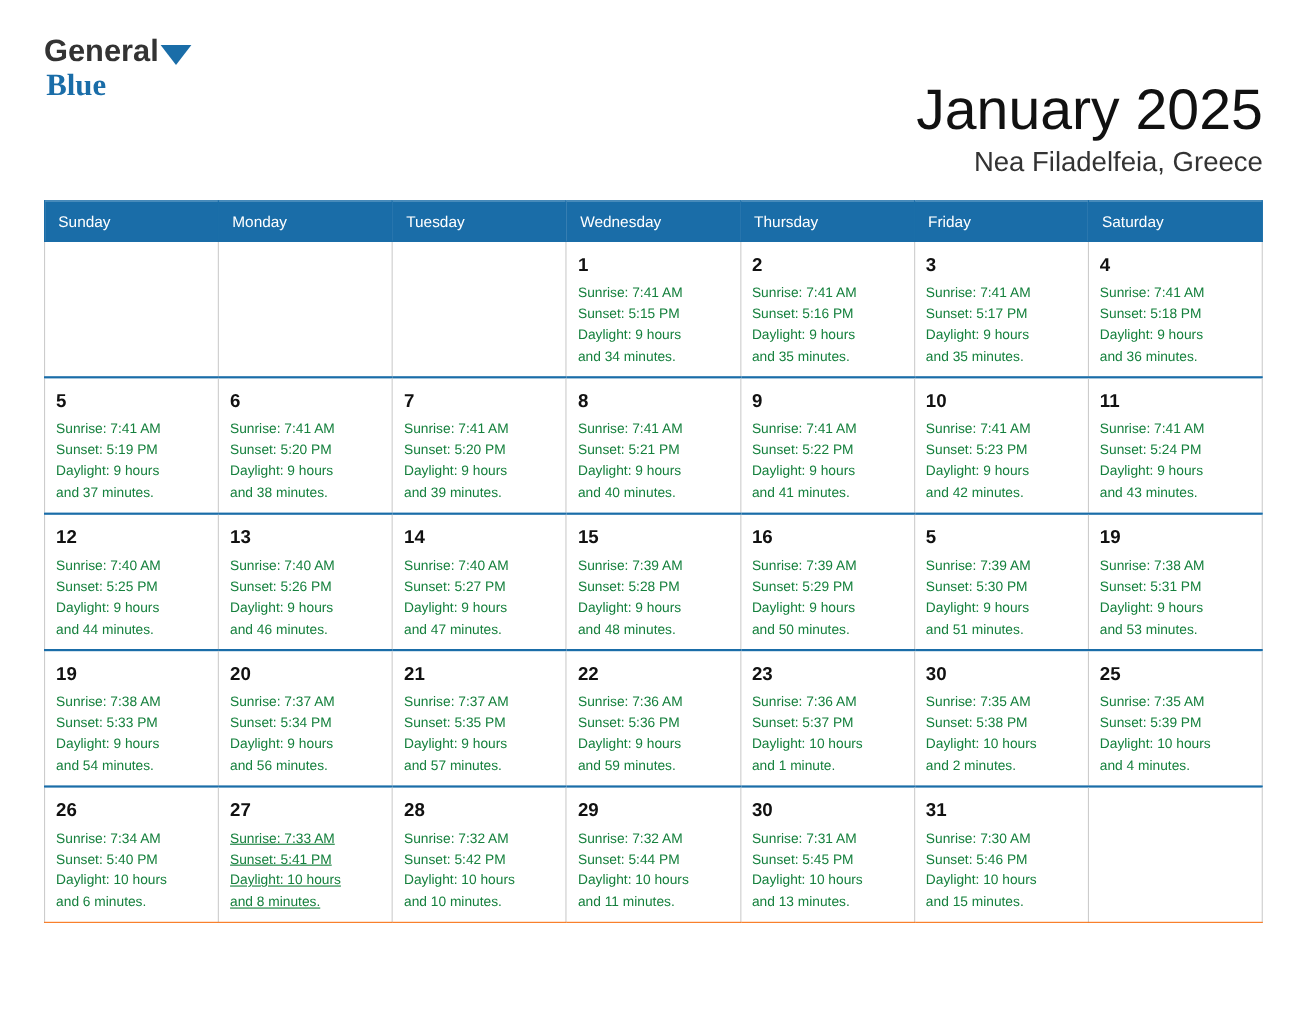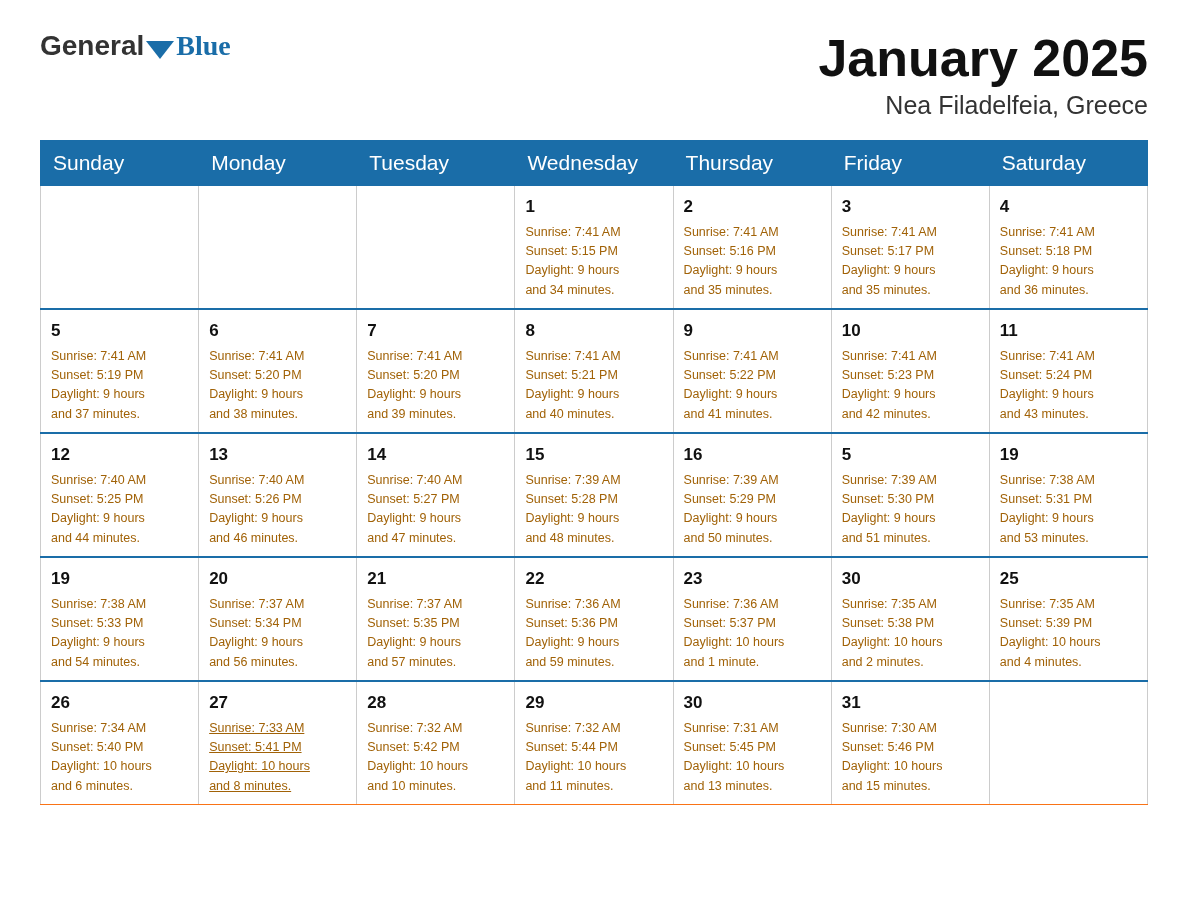--- a/index.html
+++ b/index.html
@@ -34,49 +34,50 @@
     }
     .logo-blue {
       font-size: 28px;
       font-weight: bold;
       color: #1a6da8;
       margin-left: 2px;
       font-family: Liberation Serif, serif;
     }
     .logo-wrapper {
       display: flex;
-      flex-direction: row;
+      flex-direction: column;
     }
     .logo-row1 {
       display: flex;
       align-items: center;
     }
     .title-block {
       text-align: right;
     }
     .month-title {
       font-size: 52px;
-      font-weight: bold;
+      font-weight: normal;
       color: #111;
       line-height: 1.1;
+      margin-top: 42px;
     }
     .location {
       font-size: 25px;
       color: #333;
       margin-top: 4px;
     }
     .calendar {
       width: 100%;
       border-collapse: collapse;
       border: 1px solid #aaa;
     }
     .calendar th {
       background-color: #1a6da8;
       color: #fff;
-      font-size: 21px;
+      font-size: 14px;
       font-weight: normal;
       padding: 10px 12px;
       text-align: left;
       border: 1px solid #1a6da8;
     }
     .calendar td {
       vertical-align: top;
       padding: 8px 10px;
       border: 1px solid #ccc;
       width: 14.28%;
@@ -87,21 +88,21 @@
     }
     .day-num {
       font-size: 17px;
       font-weight: bold;
       color: #111;
       display: block;
       margin-bottom: 3px;
     }
     .day-info {
       font-size: 12.5px;
-      color: #a16207;
+      color: #15803d;
       line-height: 1.55;
     }
     .empty-cell {
       background: #fff;
     }
     .calendar tr td {
       border-bottom: 1px solid #f97316;
     }
     .calendar tbody tr:not(:last-child) td {
       border-bottom: 2px solid #1a6da8;

